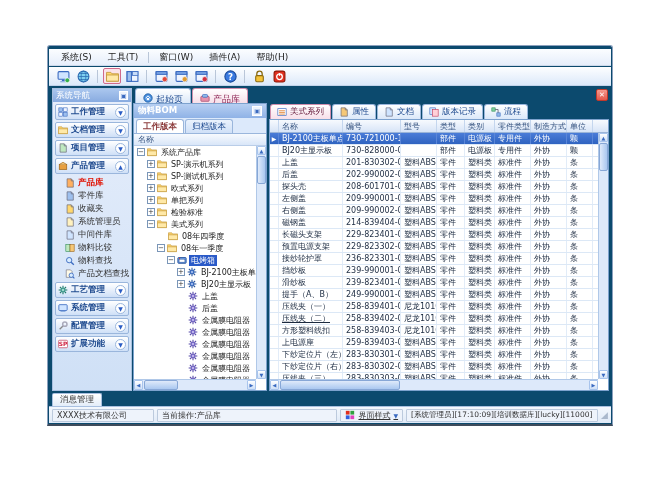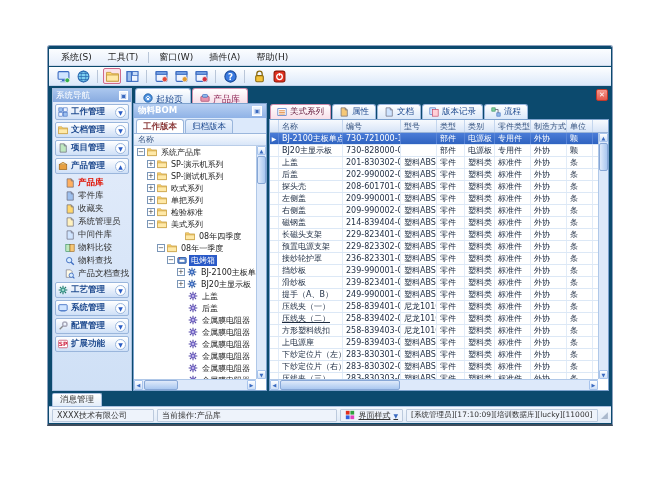--- a/index.html
+++ b/index.html
@@ -472,21 +472,21 @@
                   <div class="tnode" style="padding-left: 12px;">
                     <span class="tog">−</span>
                     <span class="icon" style="display: inline-flex;">
                       <svg viewBox="0 0 12 10" style="width: 10px; height: 10px;">
                         <path d="M.5 1.2h4l1 1.3h6v6.8H.5z" fill="#ffd76e" stroke="#c49a40" stroke-width=".8"></path>
                         <path d="M.5 3.6h11v5.7H.5z" fill="#ffe9a8" stroke="#c49a40" stroke-width=".8"></path>
                       </svg>
                     </span>
                     <span class="lbl">美式系列</span>
                   </div>
-                  <div class="tnode" style="padding-left: 39px;">
+                  <div class="tnode" style="padding-left: 22px;">
                     <span style="width: 9px; flex: 0 0 auto;"></span>
                     <span class="icon" style="display: inline-flex;">
                       <svg viewBox="0 0 12 10" style="width: 10px; height: 10px;">
                         <path d="M.5 1.2h4l1 1.3h6v6.8H.5z" fill="#ffd76e" stroke="#c49a40" stroke-width=".8"></path>
                         <path d="M.5 3.6h11v5.7H.5z" fill="#ffe9a8" stroke="#c49a40" stroke-width=".8"></path>
                       </svg>
                     </span>
                     <span class="lbl">08年四季度</span>
                   </div>
                   <div class="tnode" style="padding-left: 22px;">

